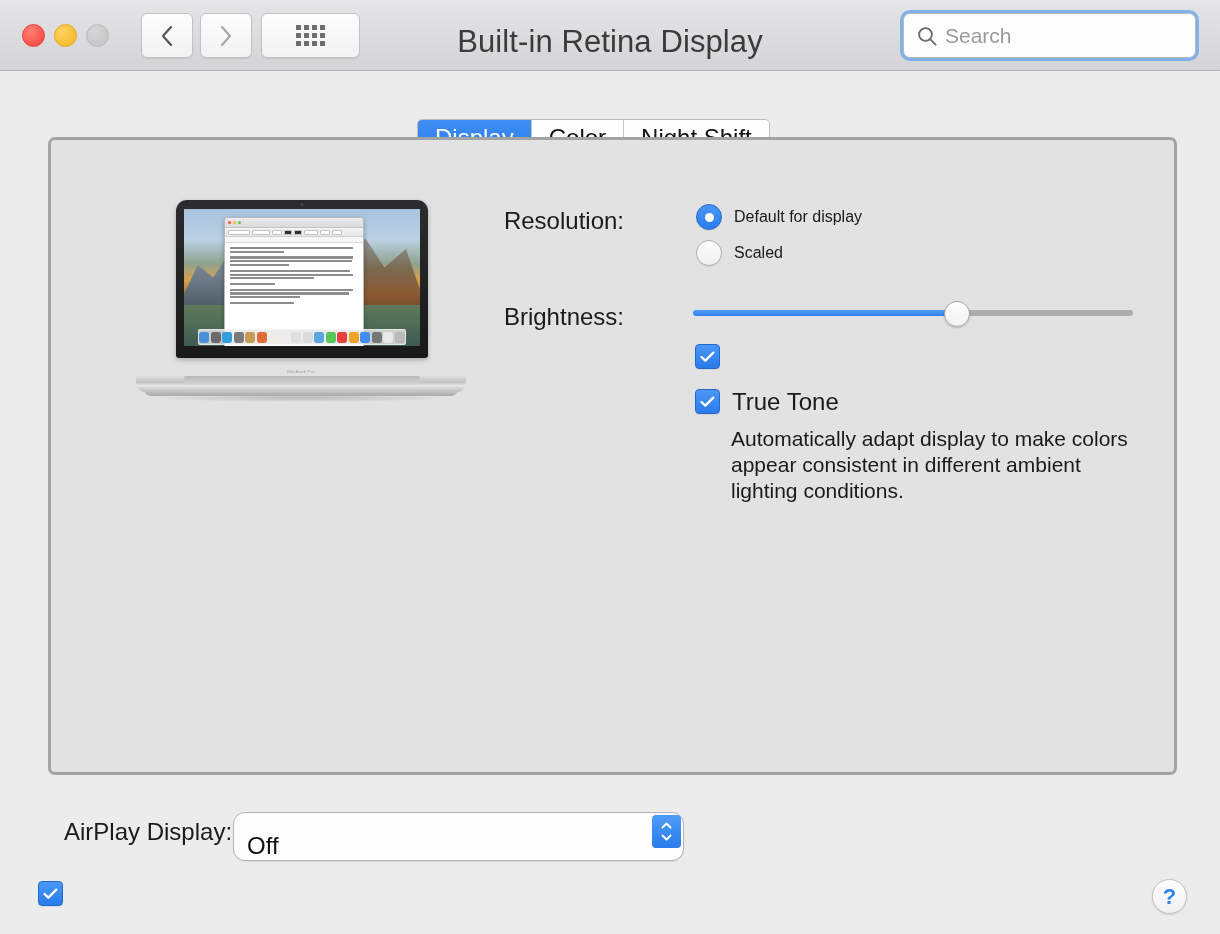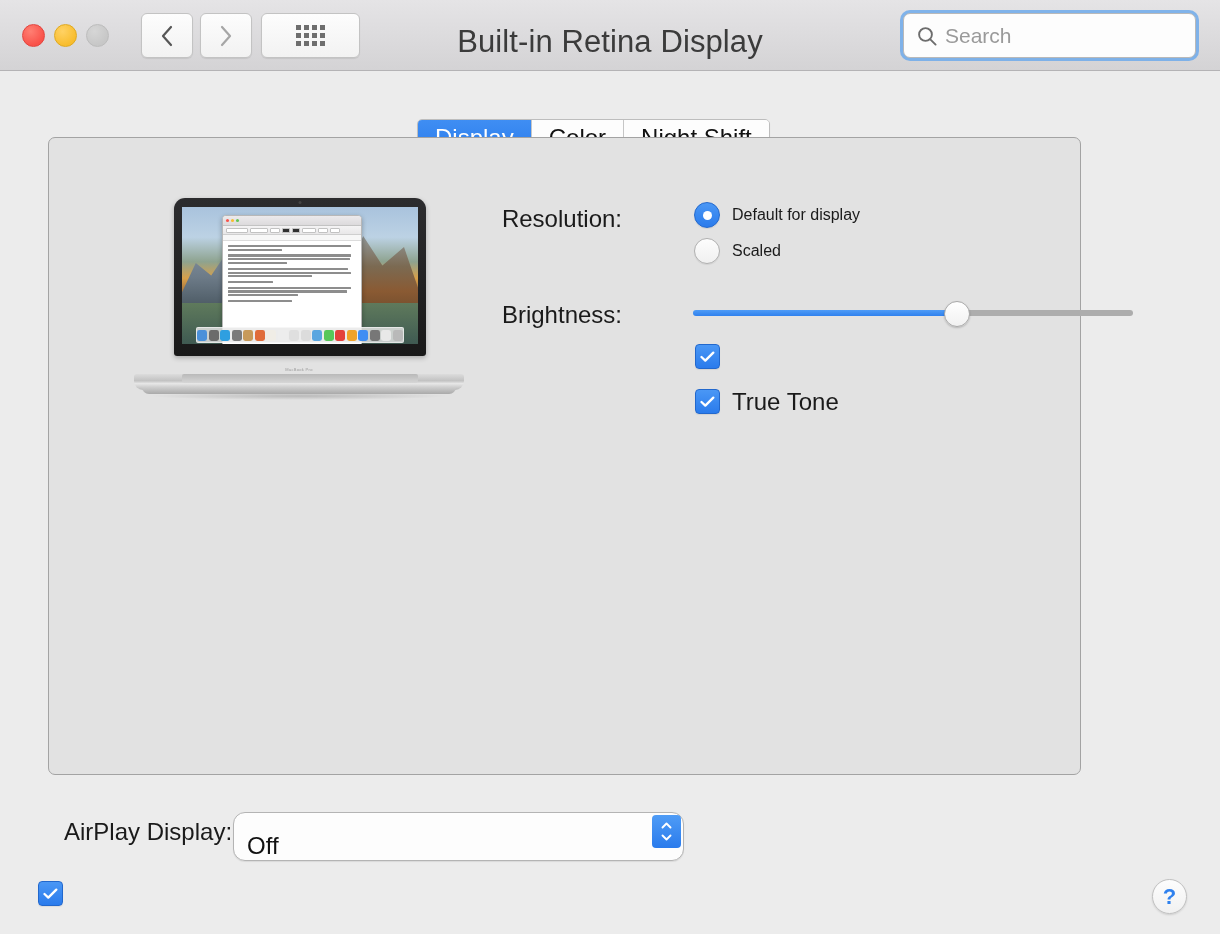--- a/index.html
+++ b/index.html
@@ -72,23 +72,23 @@
     display: flex; align-items: center; justify-content: center;
     font-size: 24px; color: #111; background: #fdfdfd;
     border-right: 1px solid #c6c6c6;
   }
   .tab:last-child { border-right: none; }
   .tab.active { background: linear-gradient(to bottom, #3f8ef3, #2a7bec); color: #fff; }
 
   
   .panel {
     position: absolute; left: 48px; top: 137px;
-    width: 1033px; height: 638px;
+    width: 1129px; height: 638px;
     background: #e2e2e2; border-radius: 7px;
-    border: 1px solid #a3a3a3;
+    border: 3px solid #a3a3a3;
   }
 
   
   .mac { position: absolute; left: 85px; top: 60px; width: 330px; height: 200px; }
   .mac .lid {
     position: absolute; left: 40px; top: 0; width: 252px; height: 158px;
     background: linear-gradient(to bottom, #2c2c2e, #191919);
     border-radius: 11px 11px 3px 3px;
     padding: 9px 8px 12px 8px;
     box-shadow: 0 2px 5px rgba(0,0,0,.25);
@@ -430,20 +430,21 @@
 
   <div class="check-row" style="left:695px; top:389px;">
     <span class="cbox on">
       <svg width="15" height="12" viewBox="0 0 15 12">
           <path d="M1.5 6 L5.3 9.6 L13.3 1.6" fill="none" stroke="#fff" stroke-width="2.3" stroke-linecap="round" stroke-linejoin="round"></path>
         </svg>
     </span>
     <span class="clabel">True Tone</span>
   </div>
 
+  <div class="helptext">Automatically adapt display to make colors appear consistent in different ambient lighting conditions.</div>
 
   <div class="airplay-label">AirPlay Display:</div>
   <div class="popup">
     <span class="pvalue">Off</span>
     <span class="pstep">
       <svg width="13" height="8" viewBox="0 0 13 8">
           <path d="M2.5 5.5 L6.5 1.5 L10.5 5.5" fill="none" stroke="#fff" stroke-width="1.9" stroke-linecap="round" stroke-linejoin="round"></path>
         </svg>
       <svg width="13" height="8" viewBox="0 0 13 8">
           <path d="M2.5 2.5 L6.5 6.5 L10.5 2.5" fill="none" stroke="#fff" stroke-width="1.9" stroke-linecap="round" stroke-linejoin="round"></path>

